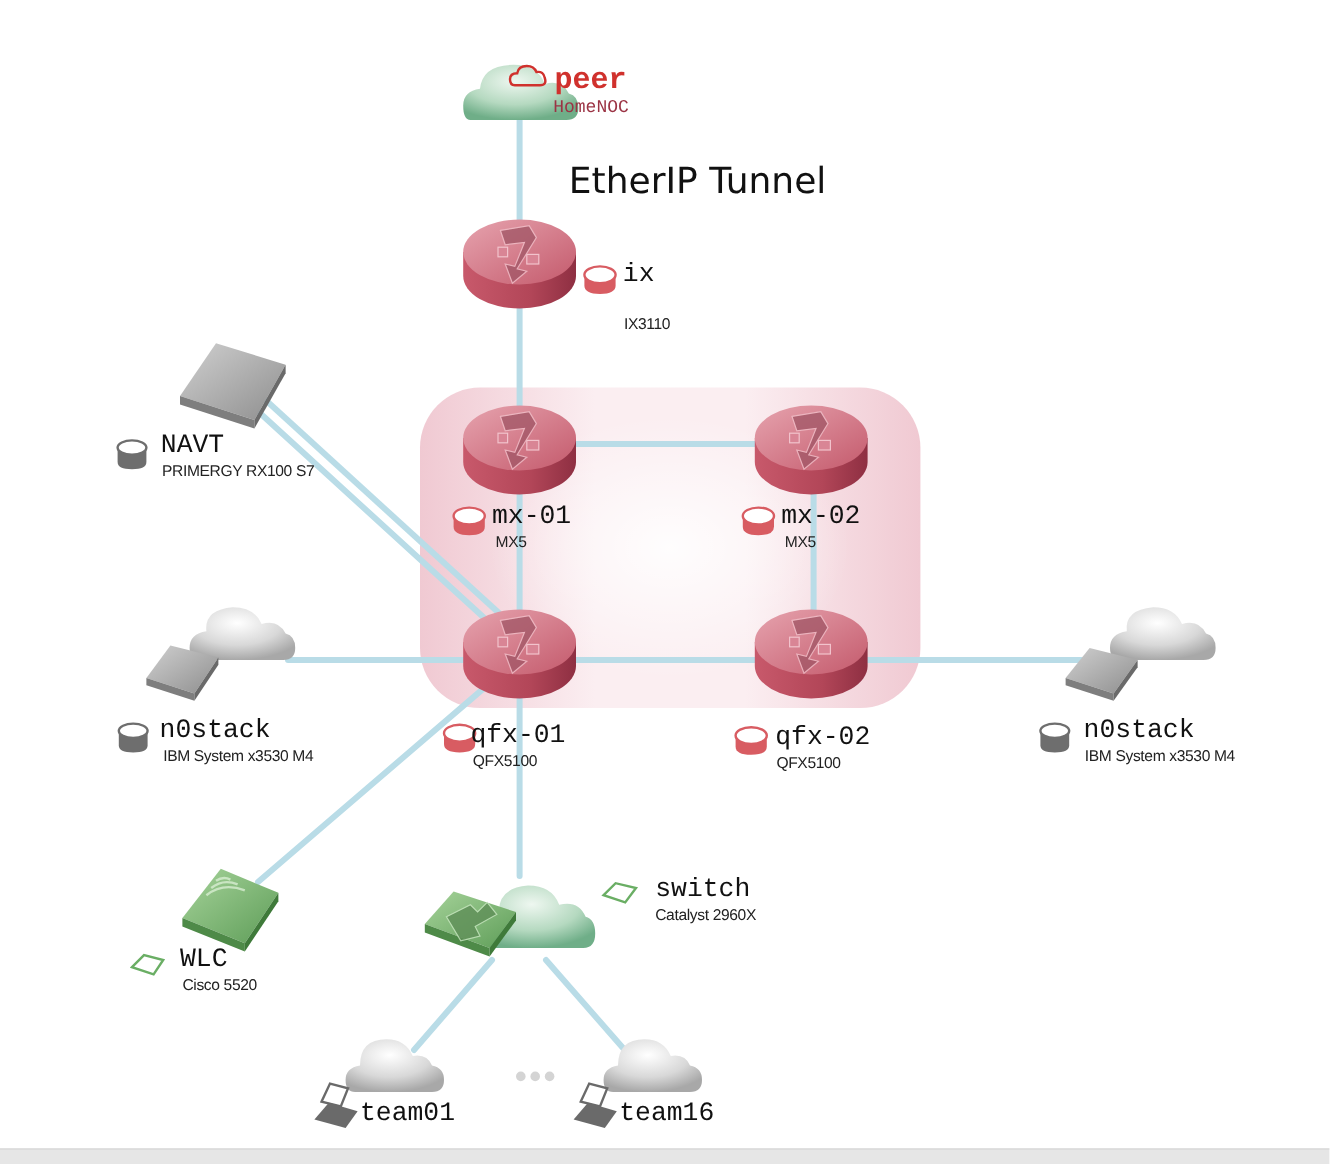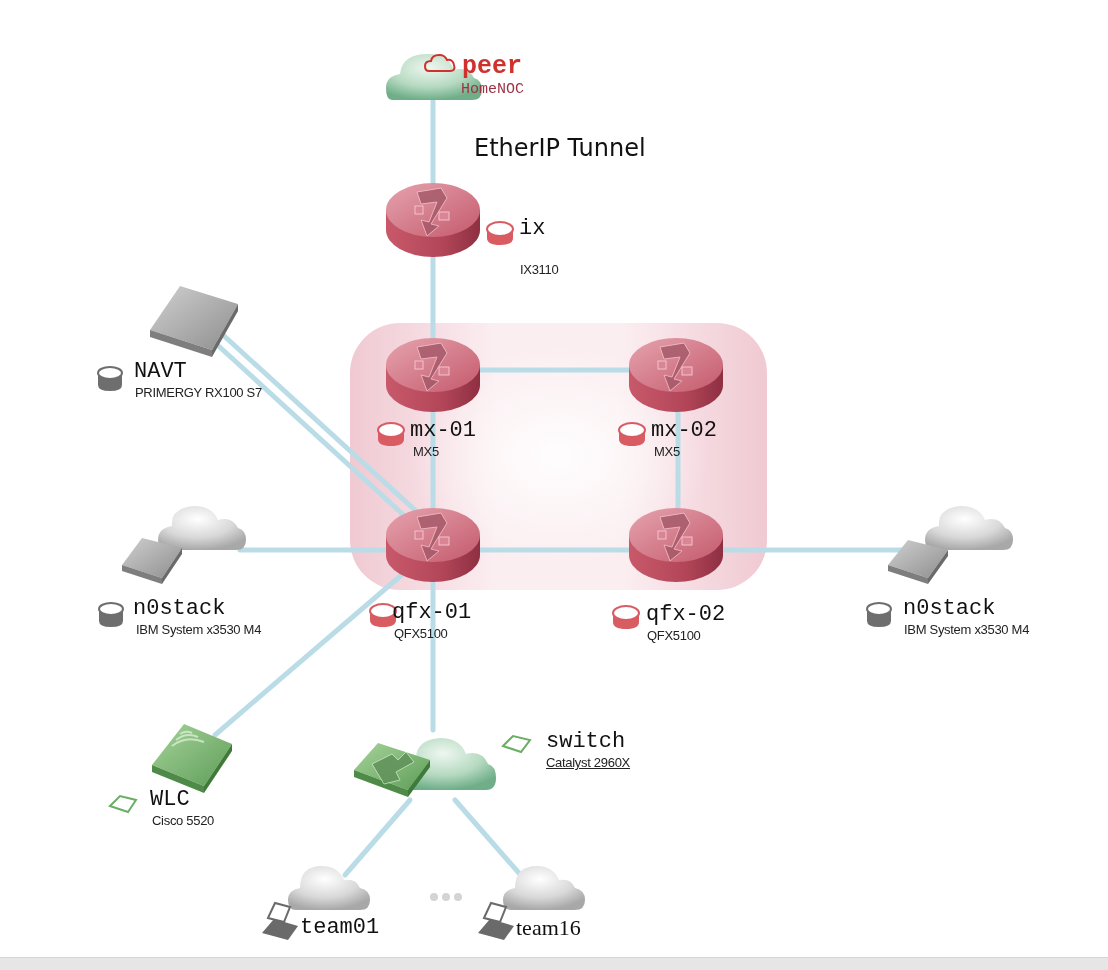--- a/index.html
+++ b/index.html
@@ -4,21 +4,21 @@
 <style>
   html, body { margin:0; padding:0; background:#ffffff; }
   body { width:1108px; height:970px; position:relative; overflow:hidden; font-family:"Liberation Sans", sans-serif; }
   #canvas { position:absolute; left:0; top:0; width:1108px; height:970px; }
   .bottom-bar { position:absolute; left:0; top:957px; width:1108px; height:13px; background:#e6e6e6; border-top:1px solid #d6d6d6; }
   .lbl { position:absolute; white-space:nowrap; }
   .name { font-family:"Liberation Mono", "DejaVu Sans Mono", monospace; font-size:22px; color:#111; line-height:22px; }
   .model { font-family:"Liberation Sans", sans-serif; font-size:13px; color:#222; line-height:15px; letter-spacing:-0.3px; }
   .peer-name { font-family:"Liberation Mono", monospace; font-size:25px; color:#d0312d; font-weight:bold; line-height:20px; }
   .peer-sub { font-family:"Liberation Mono", monospace; font-size:15px; color:#9b3344; line-height:17px; }
-  .title { font-family:"DejaVu Sans", sans-serif; font-size:24px; color:#111; }
+  .title { font-family:"DejaVu Sans", sans-serif; font-size:30px; color:#111; }
 </style>
 </head>
 <body>
 
 <svg id="canvas" width="1108" height="970" viewBox="0 0 1108 970">
   <defs>
     <radialGradient id="gCloudGreen" cx="45%" cy="30%" r="70%">
       <stop offset="0" stop-color="#eef7f0"></stop>
       <stop offset="0.6" stop-color="#b5d9c0"></stop>
       <stop offset="1" stop-color="#6fae88"></stop>
@@ -250,18 +250,18 @@
 <div class="lbl name" style="left:133px;top:598px;">n0stack</div>
 <div class="lbl model" style="left:136px;top:622px;">IBM System x3530 M4</div>
 
 <div class="lbl name" style="left:903px;top:598px;">n0stack</div>
 <div class="lbl model" style="left:904px;top:622px;">IBM System x3530 M4</div>
 
 <div class="lbl name" style="left:150px;top:789px;">WLC</div>
 <div class="lbl model" style="left:152px;top:813px;">Cisco 5520</div>
 
 <div class="lbl name" style="left:546px;top:731px;">switch</div>
-<div class="lbl model" style="left:546px;top:755px;text-decoration:underline;">Catalyst 2960X</div>
+<div class="lbl model" style="left:546px;top:755px;">Catalyst 2960X</div>
 
 <div class="lbl name" style="left:300px;top:917px;">team01</div>
-<div class="lbl name" style="left:516px;top:917px;font-family:Liberation Serif, serif;">team16</div>
+<div class="lbl name" style="left:516px;top:917px;">team16</div>
 
 <div class="bottom-bar"></div>
 
 </body></html>

